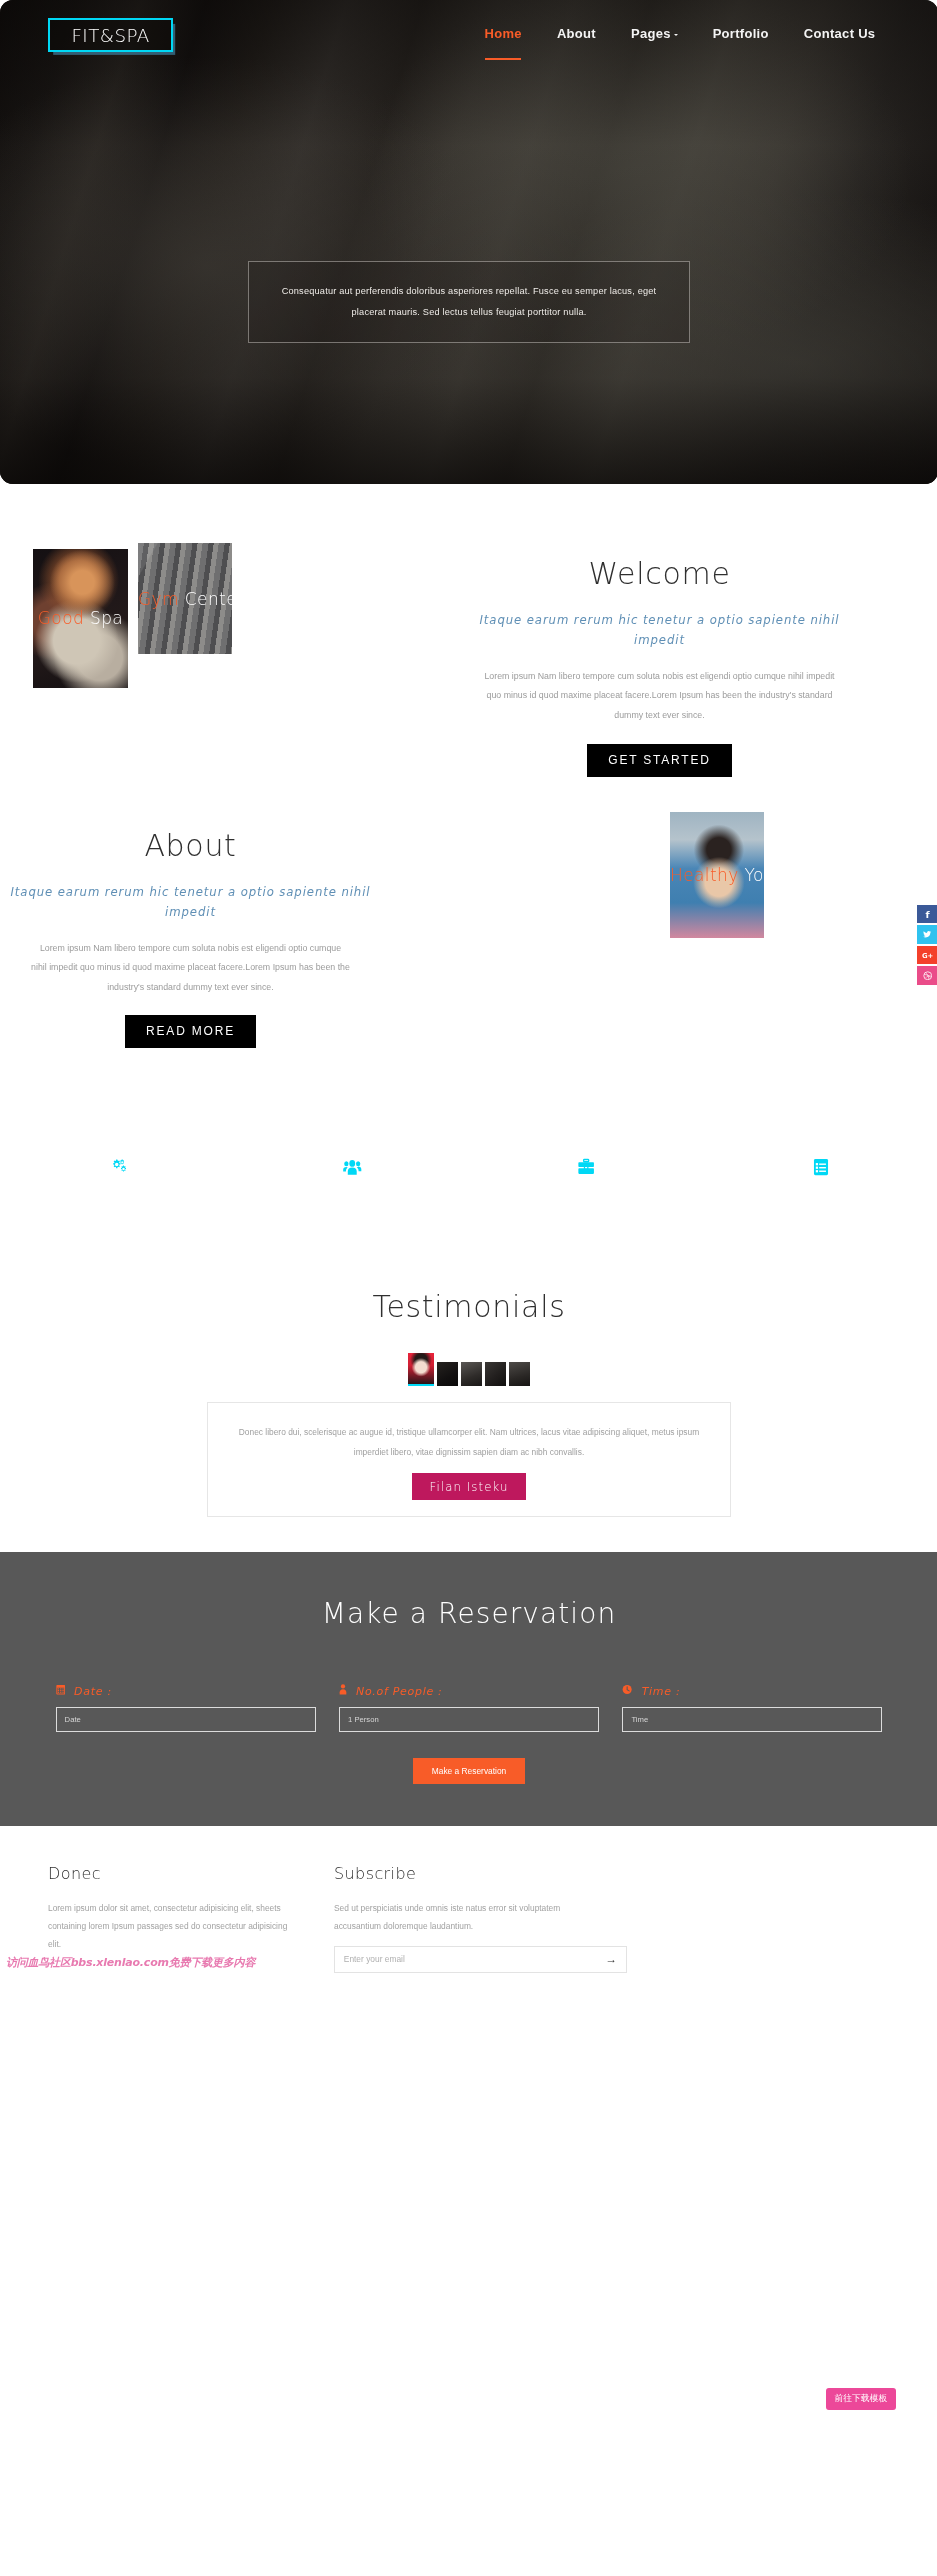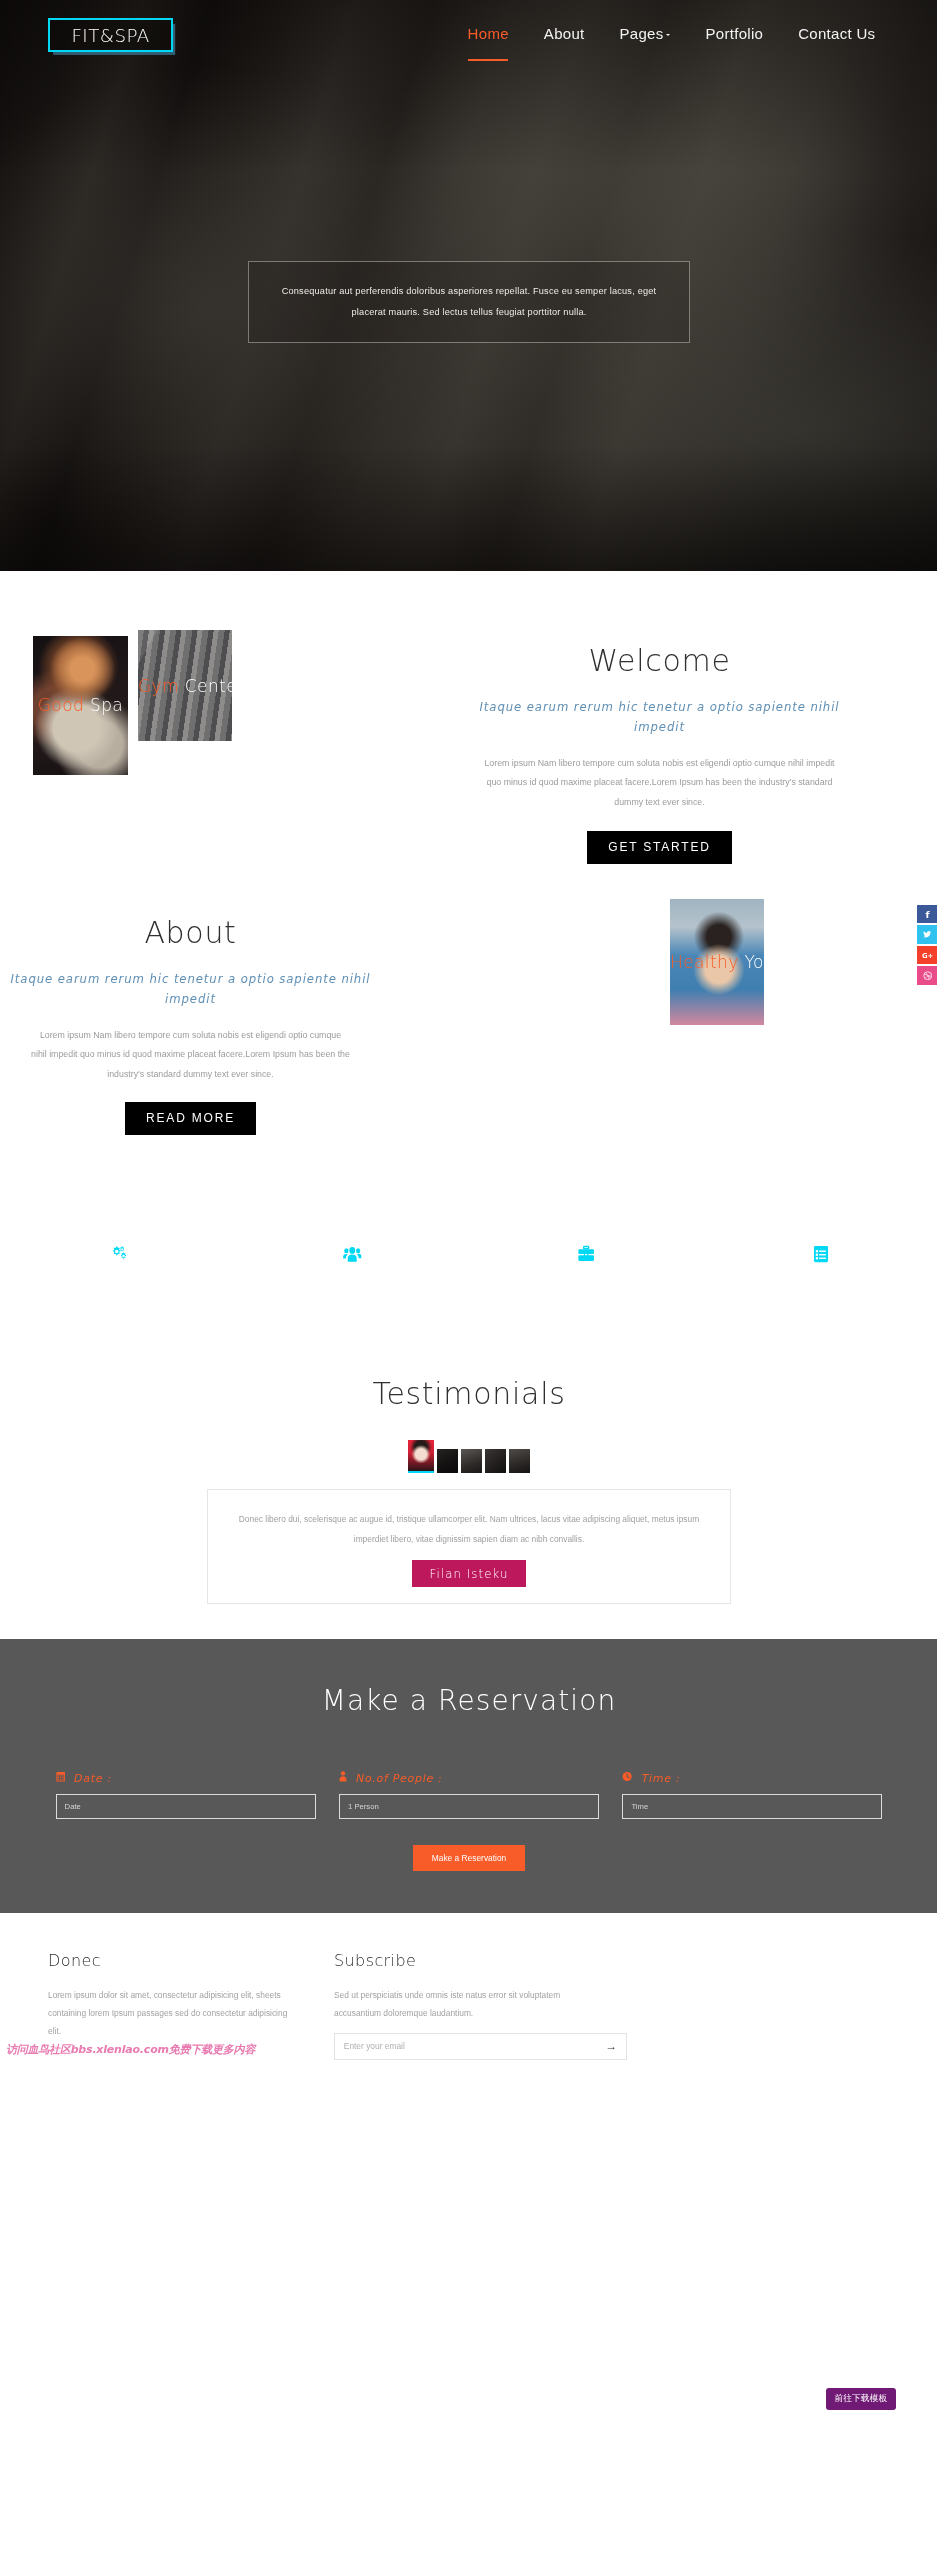--- a/index.html
+++ b/index.html
@@ -7,23 +7,24 @@
     width: 938px;
     background: #ffffff;
     font-family: "Liberation Sans", sans-serif;
   }
   body { width: 938px; height: 2576px; position: relative; overflow: hidden; }
 
   
   .hero {
     position: relative;
     width: 938px;
-    height: 571px;
+    height: 484px;
     overflow: hidden;
     background: #1b1816;
+    border-radius: 13px;
   }
   .hero-bg {
     position: absolute;
     inset: 0;
     background:
       radial-gradient(ellipse 50% 70% at 22% 55%, rgba(70,66,60,.85), rgba(0,0,0,0) 62%),
       radial-gradient(ellipse 45% 60% at 68% 35%, rgba(78,76,68,.75), rgba(0,0,0,0) 65%),
       radial-gradient(ellipse 60% 50% at 85% 75%, rgba(84,82,74,.7), rgba(0,0,0,0) 70%),
       linear-gradient(107deg,
         #100d0c 0%, #1a1715 7%, #2b2723 13%, #151211 19%,
@@ -66,27 +67,28 @@
   .nav-links {
     margin-left: auto;
     display: flex;
     align-items: center;
     gap: 35px;
     padding-right: 14.6px;
   }
   .nav-link {
     position: relative;
     color: #f4f4f4;
-    font-size: 15px;
+    font-size: 13px;
     letter-spacing: 0.3px;
     text-decoration: none;
     font-family: "Liberation Sans", sans-serif;
     padding-bottom: 2.9px;
     cursor: pointer;
     white-space: nowrap;
+    font-weight: bold;
   }
   .nav-link.active { color: #f85c28; }
   .nav-link.active::after {
     content: "";
     position: absolute;
     left: 0.7px; right: 0.7px;
     bottom: -16px;
     height: 2.2px;
     background: #f85c28;
   }
@@ -462,21 +464,21 @@
     font-weight: bold;
     font-size: 11px;
     color: #e87ab0;
     letter-spacing: -0.2px;
     white-space: nowrap;
   }
   .dl-badge {
     position: absolute;
     right: 42px;
     top: 2388px;
-    background: #701a75;
+    background: #ec4899;
     color: #fff;
     font-family: "DejaVu Sans", sans-serif;
     font-size: 8.8px;
     padding: 5.1px 8.8px;
     border-radius: 2.9px;
     cursor: pointer;
     z-index: 40;
   }
 </style>
 </head>

